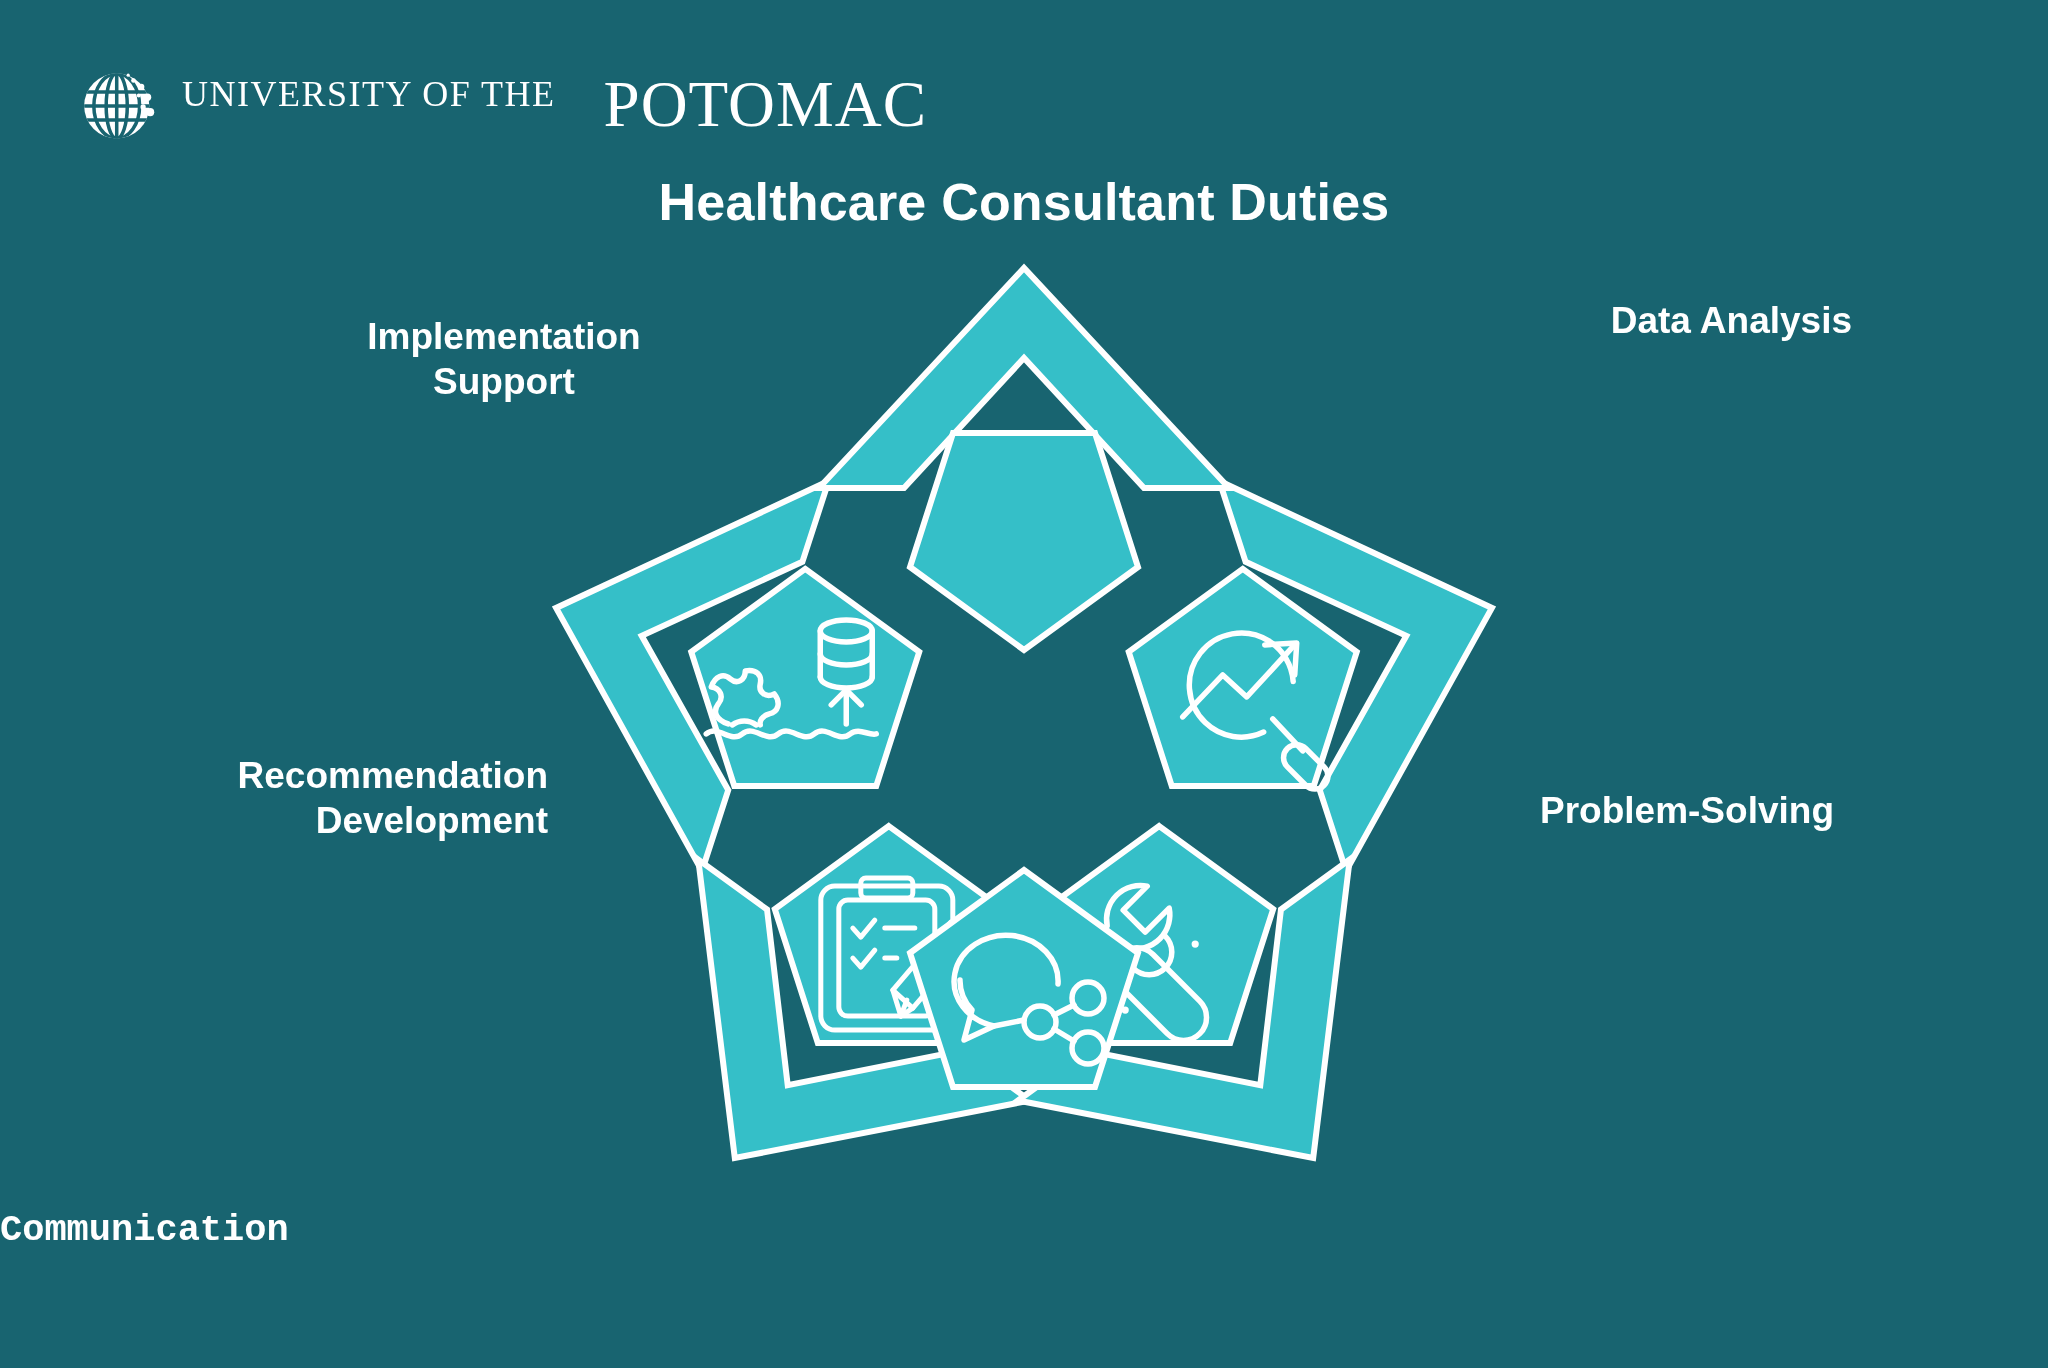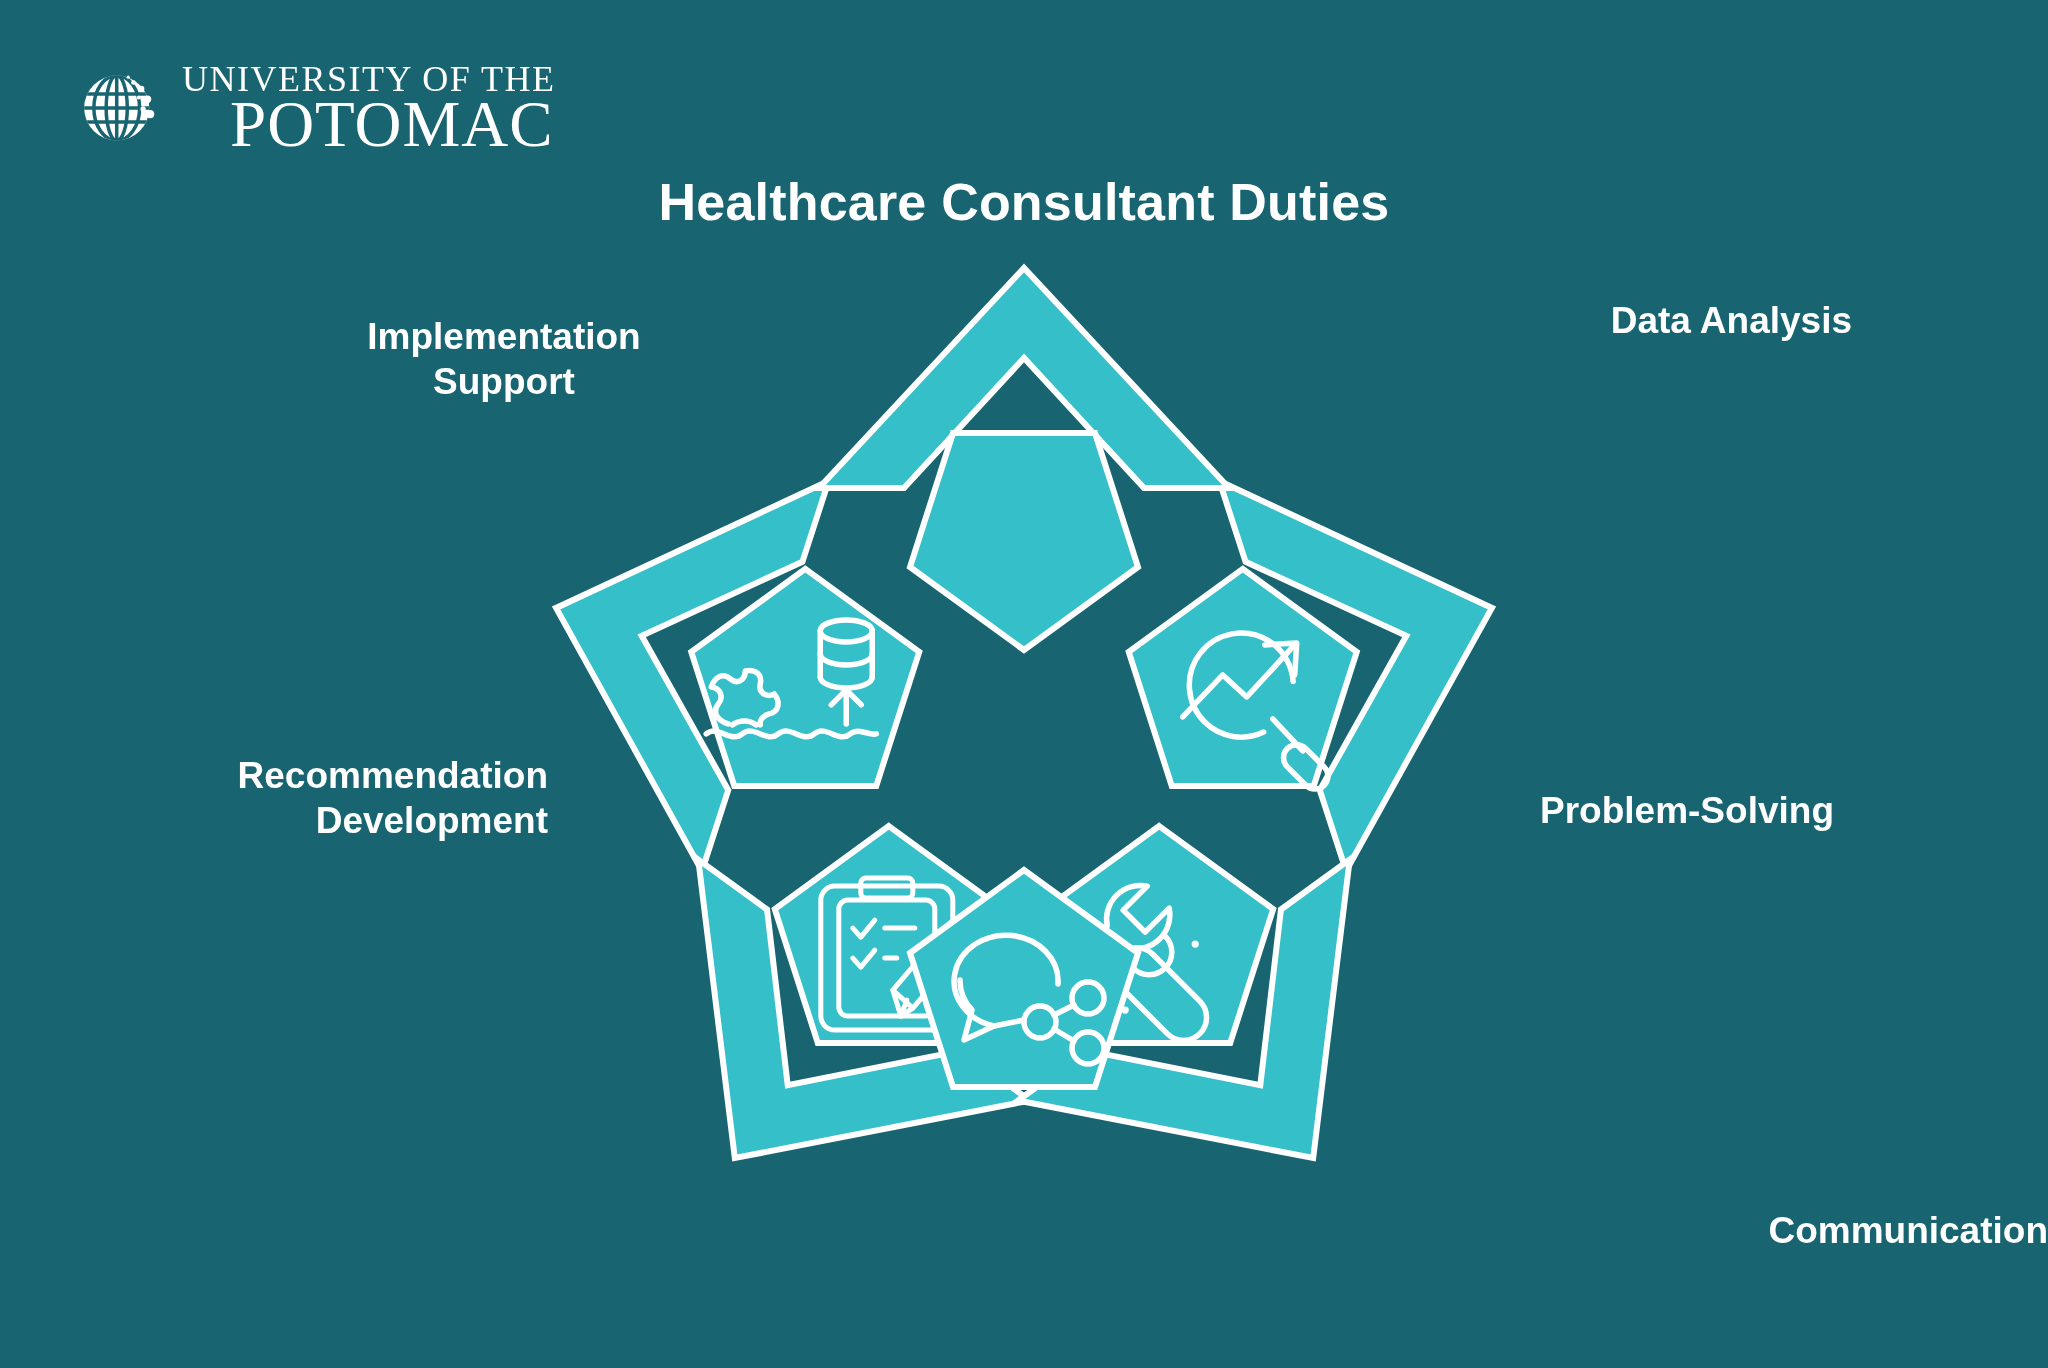--- a/index.html
+++ b/index.html
@@ -21,21 +21,21 @@
     position: absolute;
     left: 78px;
     top: 62px;
     display: flex;
     align-items: center;
     gap: 16px;
   }
   #brand-globe { display: block; }
   .logo-wordmark {
     display: flex;
-    flex-direction: column;
+    flex-direction: row;
     line-height: 0.96;
     color: #ffffff;
   }
   .logo-line1 {
     font-family: "Liberation Serif", serif;
     font-size: 36px;
     letter-spacing: 1.5px;
     white-space: nowrap;
   }
   .logo-line2 {
@@ -105,21 +105,22 @@
   #label-problem-solving {
     left: 1540px;
     top: 788px;
     text-align: left;
     width: 520px;
   }
   #label-communication {
     left: 0;
     right: 0;
     top: 1208px;
-    text-align: right;
+    text-align: left;
+    font-family: Liberation Mono, monospace;
   }
 </style>
 </head>
 <body>
 
 <div id="brand-logo">
   <svg id="brand-globe" width="88" height="88" viewBox="0 0 100 100">
     <defs>
       <clipPath id="globeClip">
           <circle cx="44" cy="50" r="37"></circle>

